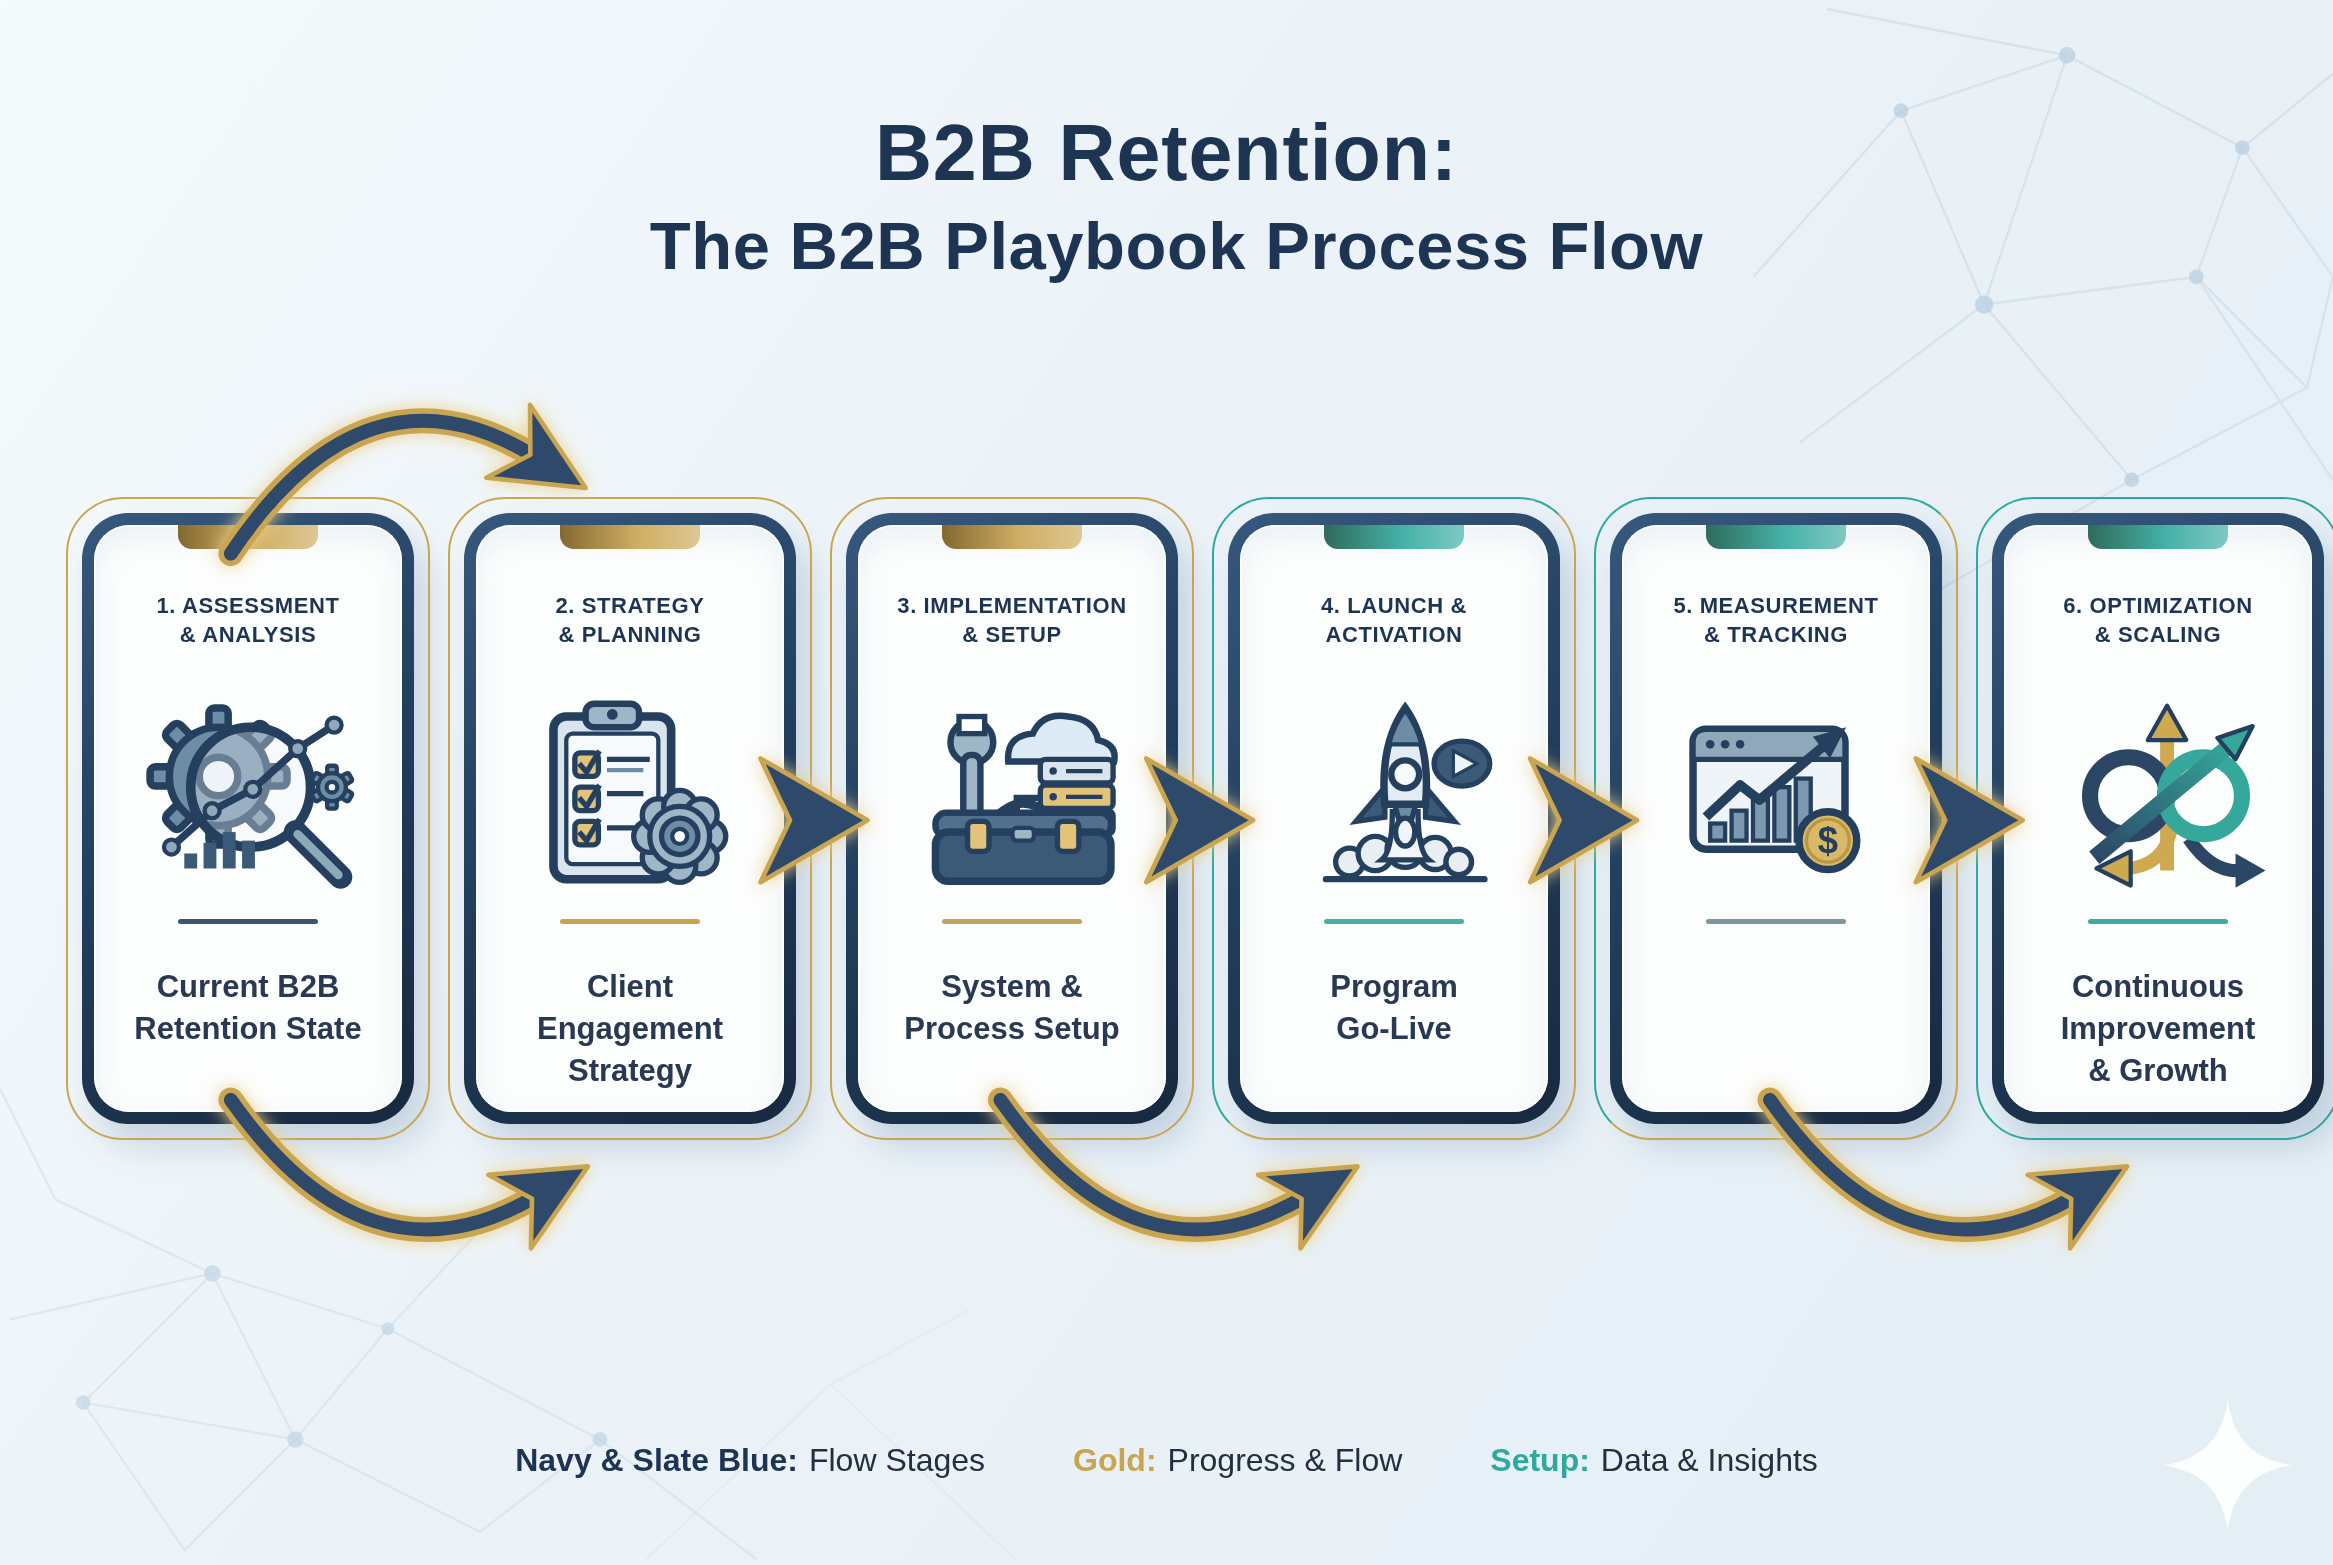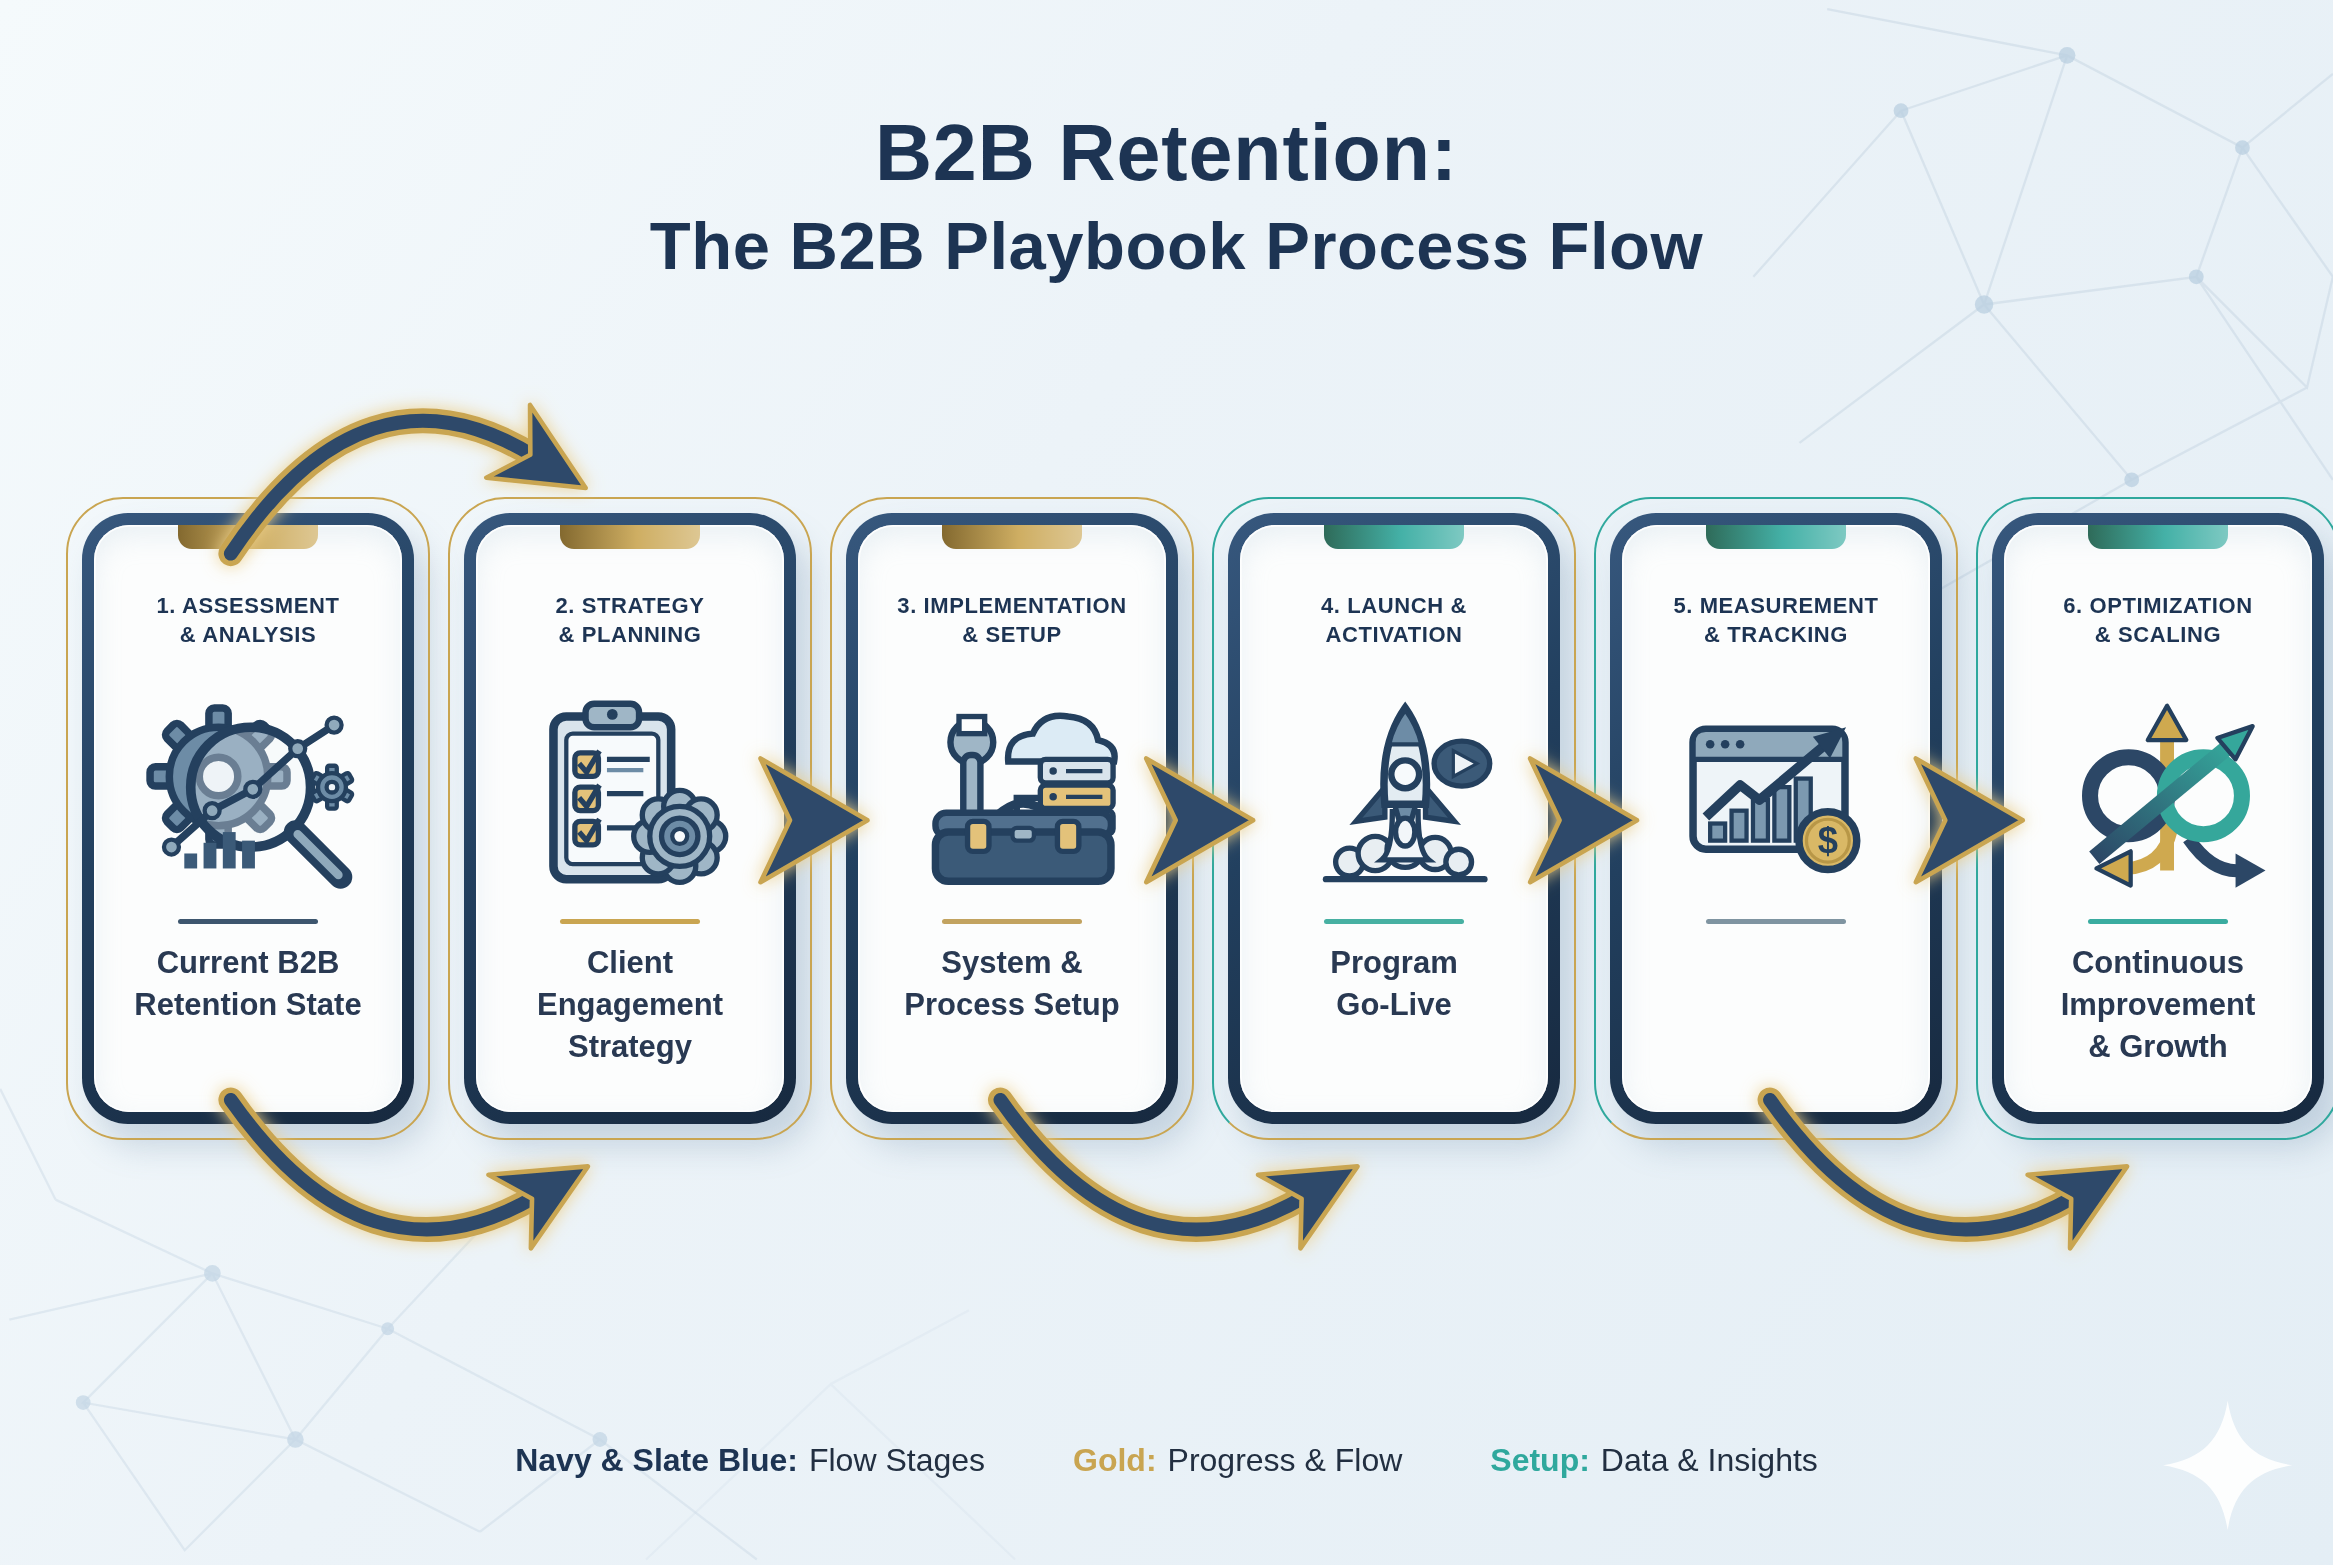--- a/index.html
+++ b/index.html
@@ -45,21 +45,21 @@
     background-image:linear-gradient(90deg,rgba(46,32,6,.45) 0%,rgba(255,255,255,.10) 55%,rgba(255,255,255,.38) 100%);
   }
   .stage-heading{
     margin-top:66px;padding:0 9.2px;font-size:22px;font-weight:800;
     color:var(--navy,#1d3453);letter-spacing:0.6px;line-height:1.32;white-space:pre-line;
   }
   .icon-box{height:257px;margin-top:7.4px;display:flex;align-items:center;justify-content:center;}
   .stage-icon{width:229px;height:214px;}
   .divider{width:140px;height:5.5px;border-radius:2.8px;margin-top:5.5px;}
   .stage-caption{
-    margin-top:18px;padding:0 7.4px;font-size:31px;font-weight:700;
+    margin-top:42px;padding:0 7.4px;font-size:31px;font-weight:700;
     color:#29395299;color:#293952;line-height:1.34;white-space:pre-line;
   }
   
   #flow-svg{position:absolute;inset:0;z-index:4;pointer-events:none;}
   .arc-under{stroke:var(--gold,#c9a551);stroke-width:27;fill:none;stroke-linecap:round;}
   .arc-over{stroke:#2d4a6a;stroke-width:15;fill:none;stroke-linecap:round;}
   .head{fill:#2d4a6a;stroke:var(--gold,#c9a551);stroke-width:5;stroke-linejoin:round;}
   
   .legend{position:absolute;top:1442px;left:0;width:100%;display:flex;justify-content:center;gap:88px;z-index:2;}
   .legend-item{font-size:32px;color:#222f41;display:flex;align-items:flex-end;}

